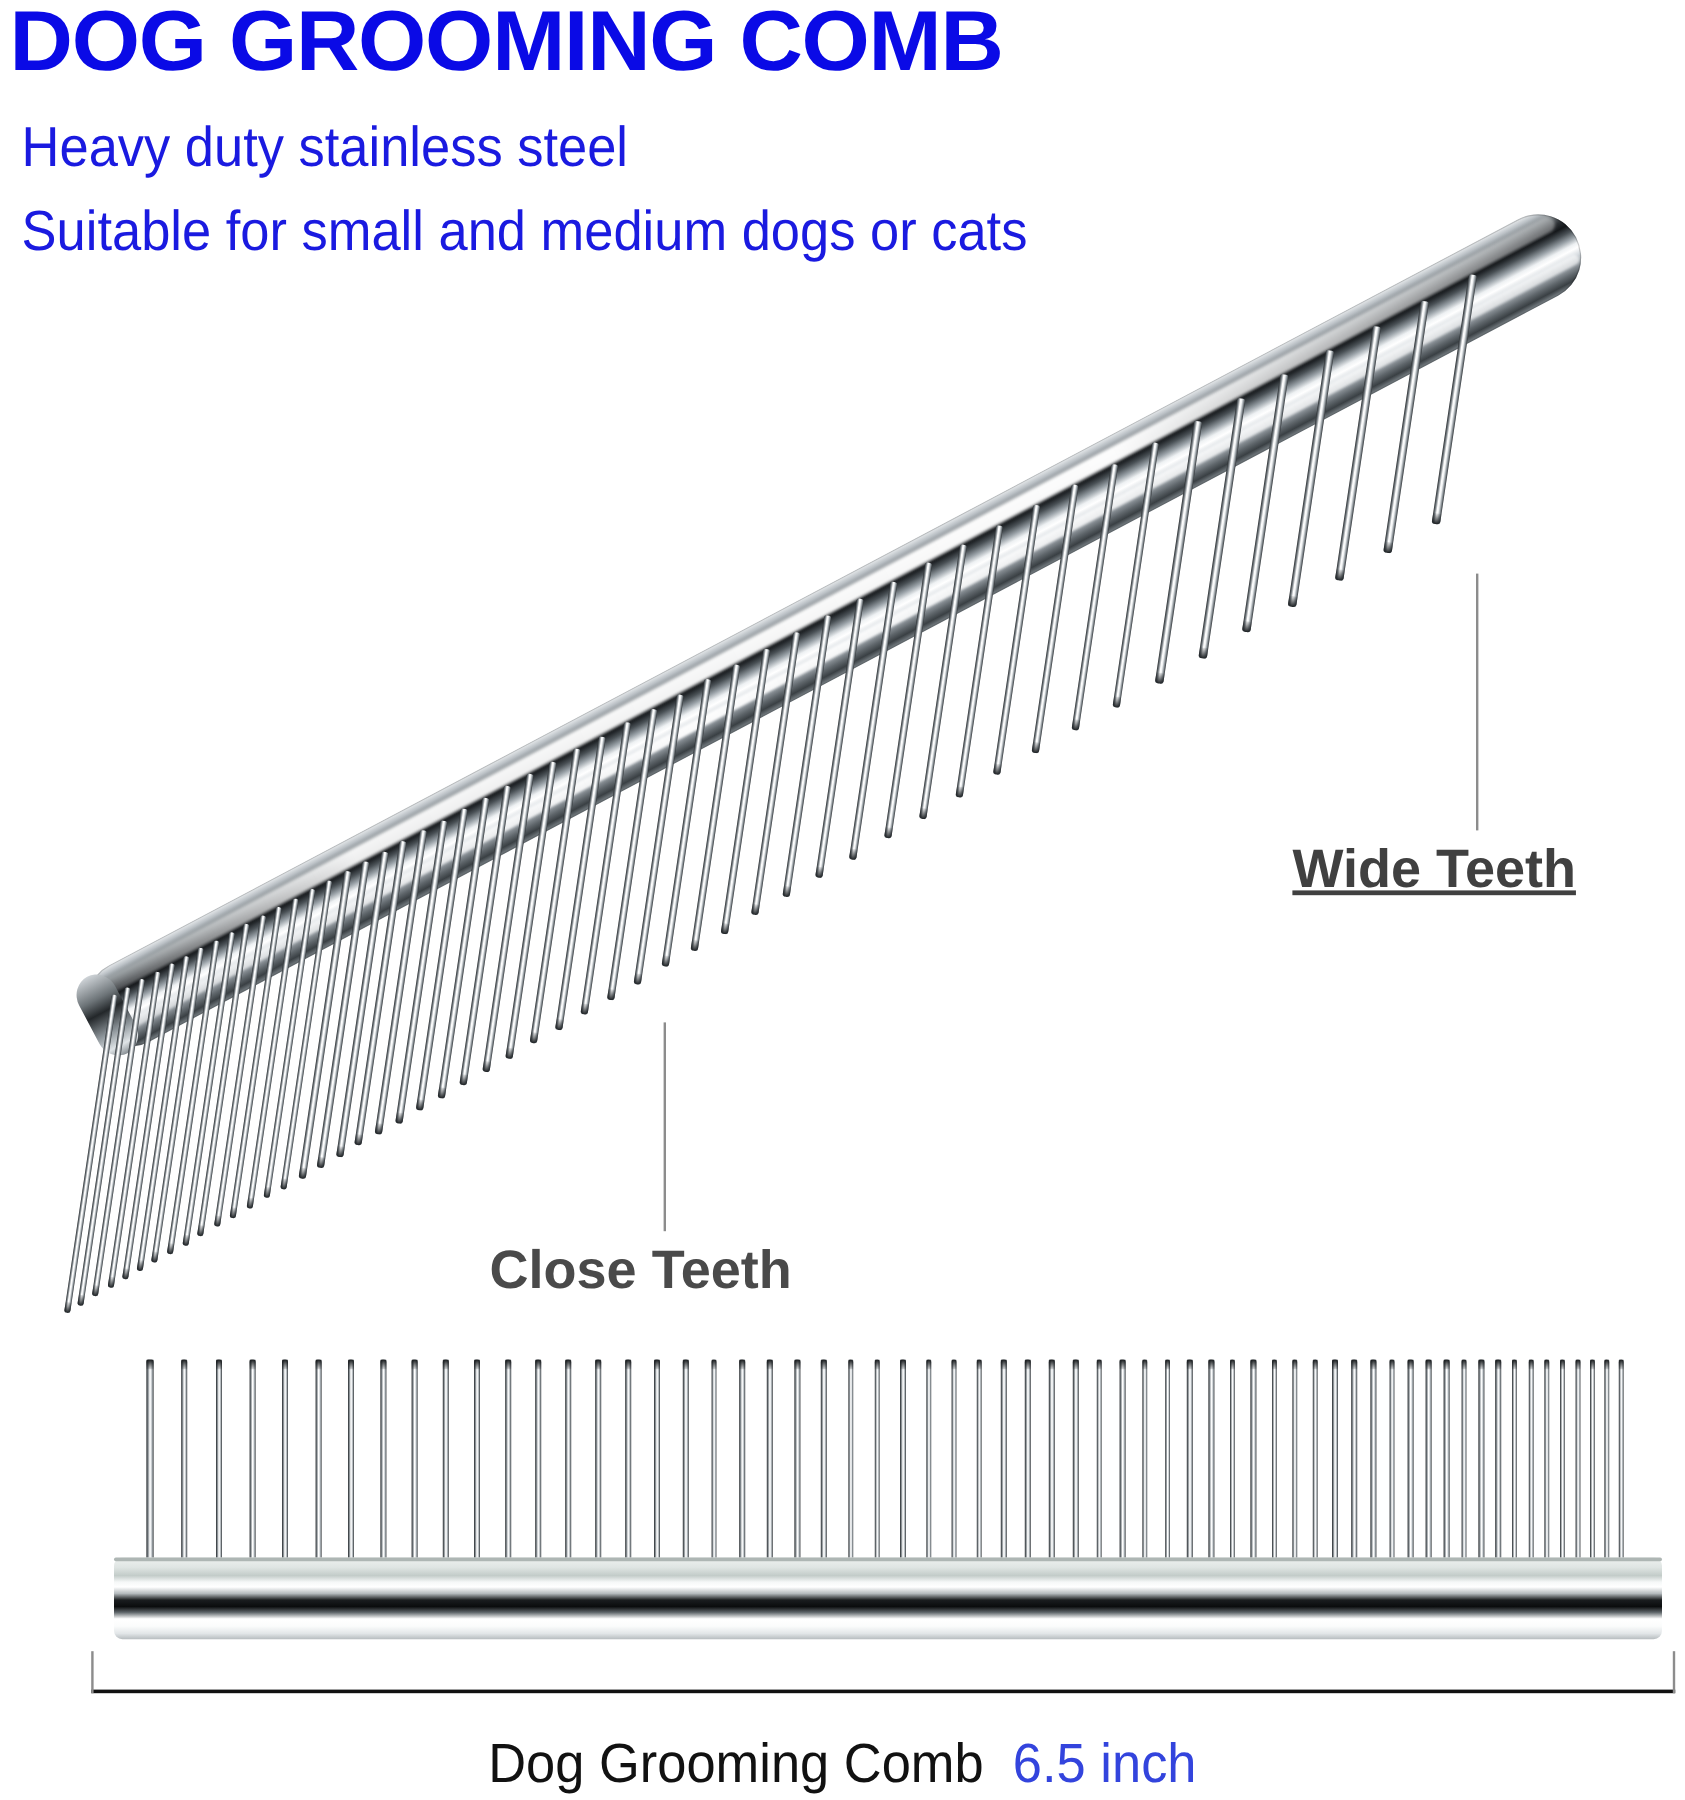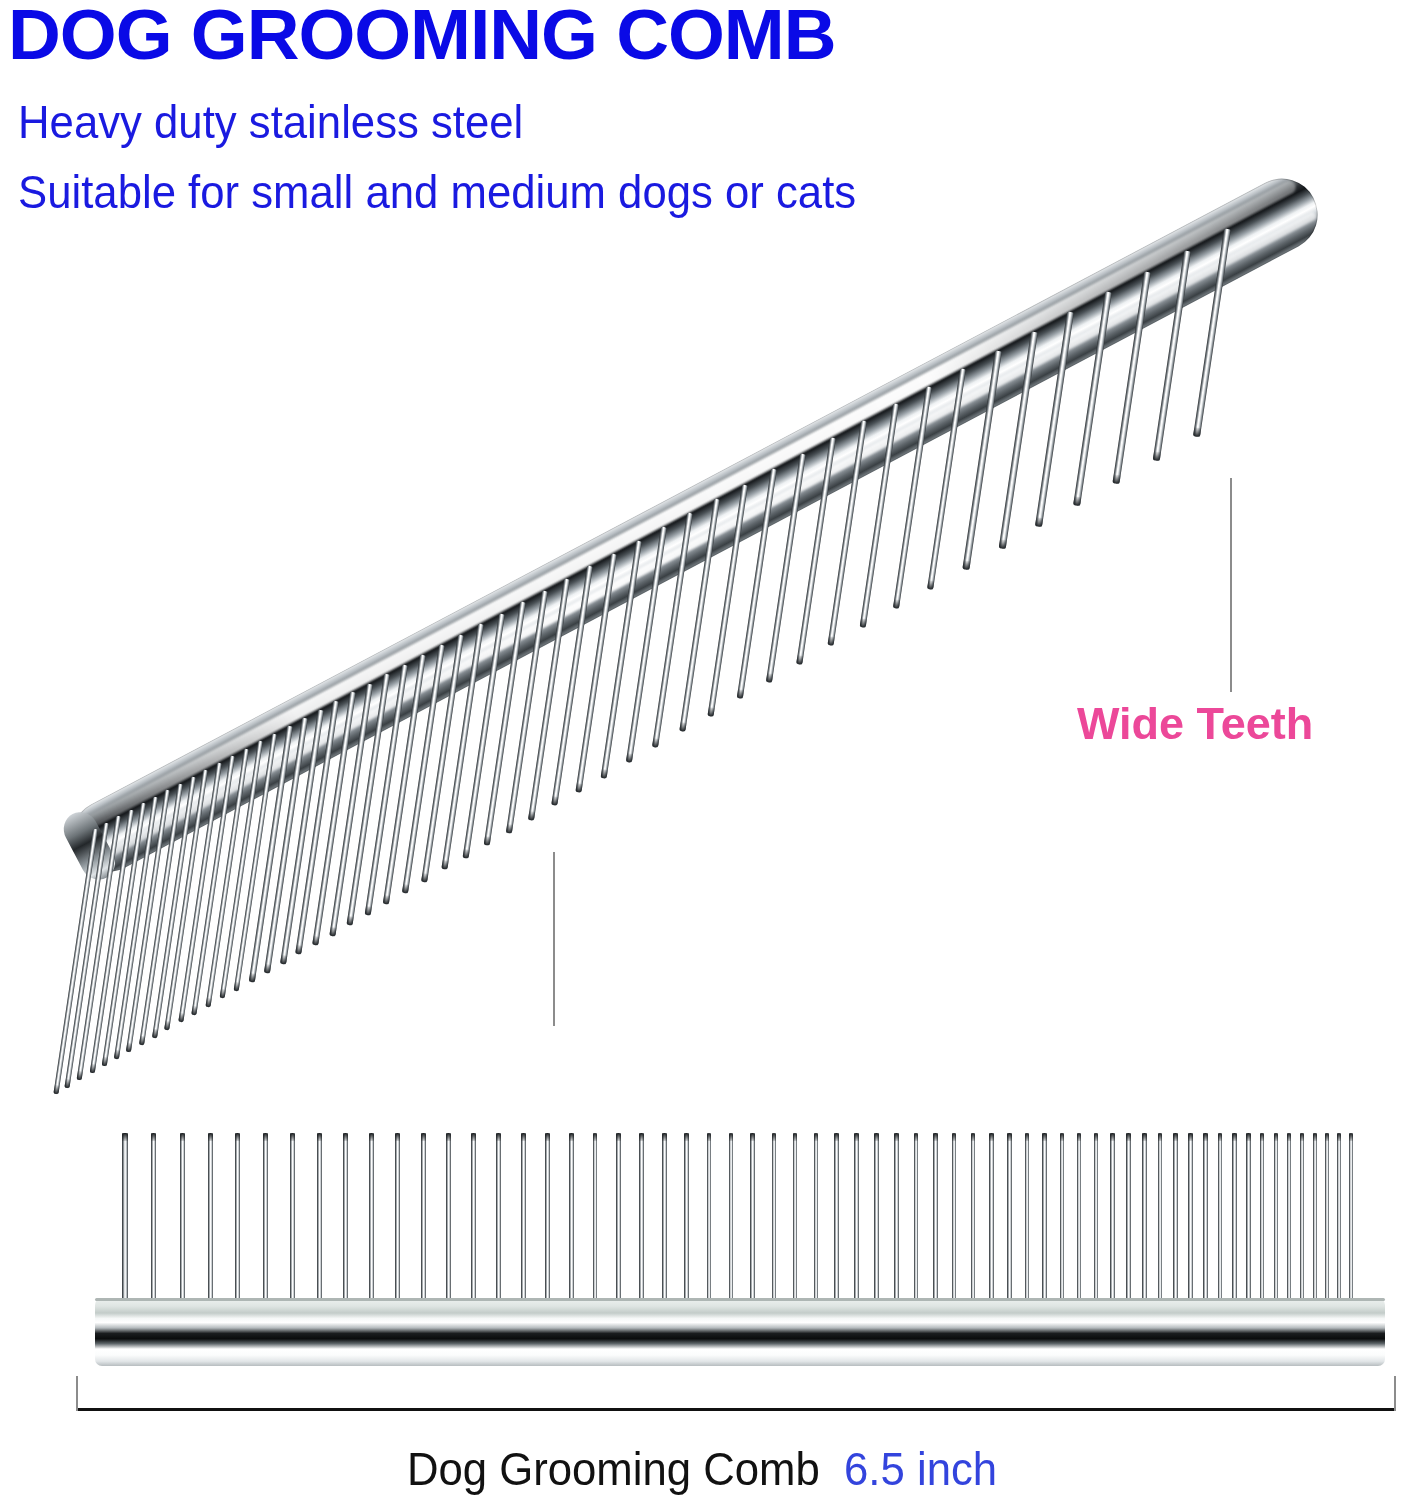--- a/index.html
+++ b/index.html
@@ -220,23 +220,24 @@
         <div class="tooth" style="width: 6.53px; height: 219.1px; left: 1030.5px; top: 331.7px; transform-origin: 50% 0%; transform: rotate(8.5deg); z-index: 1;"></div>
         <div class="tooth" style="width: 6.57px; height: 217.4px; left: 1067.2px; top: 312.2px; transform-origin: 50% 0%; transform: rotate(8.5deg); z-index: 1;"></div>
         <div class="tooth" style="width: 6.6px; height: 215.6px; left: 1104.9px; top: 292.2px; transform-origin: 50% 0%; transform: rotate(8.5deg); z-index: 1;"></div>
         <div class="tooth" style="width: 6.63px; height: 213.9px; left: 1143.7px; top: 271.7px; transform-origin: 50% 0%; transform: rotate(8.5deg); z-index: 1;"></div>
         <div class="tooth" style="width: 6.67px; height: 212.2px; left: 1183.5px; top: 250.6px; transform-origin: 50% 0%; transform: rotate(8.5deg); z-index: 1;"></div>
         <div class="tooth" style="width: 6.7px; height: 210.4px; left: 1224.3px; top: 228.9px; transform-origin: 50% 0%; transform: rotate(8.5deg); z-index: 1;"></div>
       </div>
   </div>
 
   <div class="leader" id="leader-wide" style="left: 1230px; top: 478px; height: 214px; background: rgb(140, 140, 140);"></div>
-  <div class="callout-label" id="label-wide" style="color: #ec4899;">Wide Teeth</div>
+  <div class="callout-label" id="label-wide" style="color: #404040; text-decoration: underline;">Wide Teeth</div>
 
   <div class="leader" id="leader-close" style="left: 553px; top: 852px; height: 174px; background: rgb(140, 140, 140);"></div>
+  <div class="callout-label" id="label-close" style="color: rgb(74, 74, 74);">Close Teeth</div>
 
   <div id="comb-bottom">
     <div id="bottom-teeth">
         <div class="btooth" style="width: 5.2px; height: 172px; left: 122.4px; top: 1133px;"></div>
         <div class="btooth" style="width: 5.19px; height: 172px; left: 151.1px; top: 1133px;"></div>
         <div class="btooth" style="width: 5.17px; height: 172px; left: 179.5px; top: 1133px;"></div>
         <div class="btooth" style="width: 5.16px; height: 172px; left: 207.5px; top: 1133px;"></div>
         <div class="btooth" style="width: 5.14px; height: 172px; left: 235.2px; top: 1133px;"></div>
         <div class="btooth" style="width: 5.13px; height: 172px; left: 262.7px; top: 1133px;"></div>
         <div class="btooth" style="width: 5.11px; height: 172px; left: 289.8px; top: 1133px;"></div>

